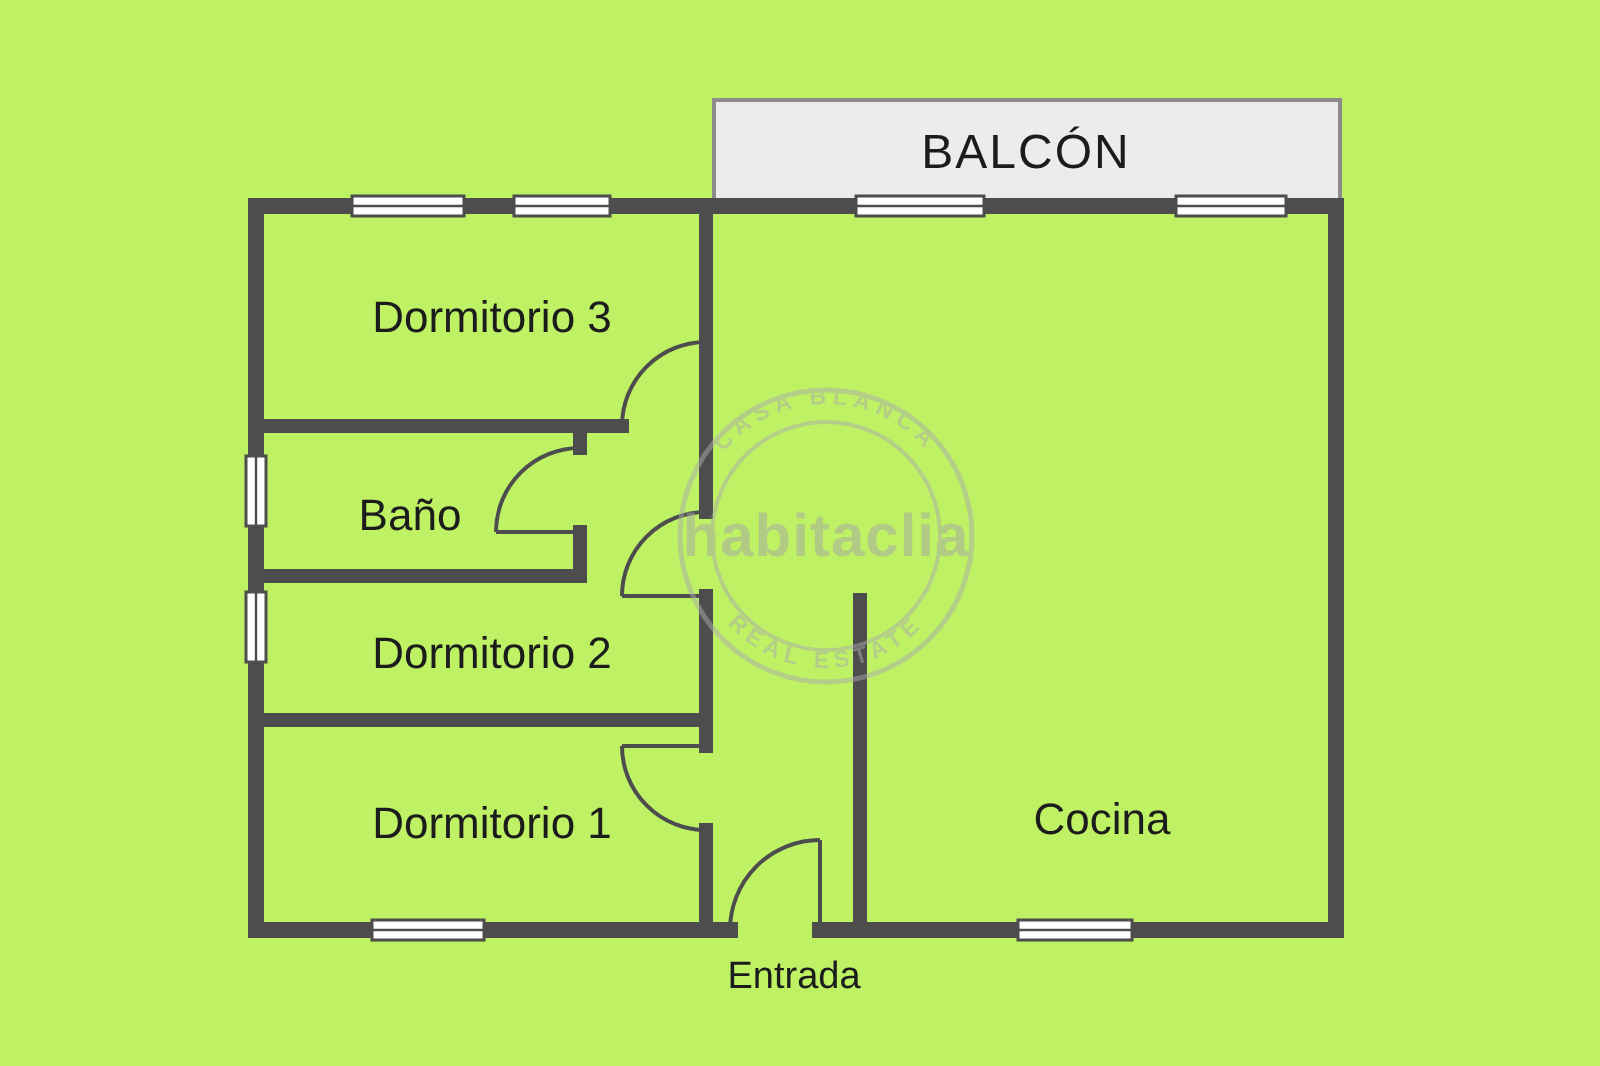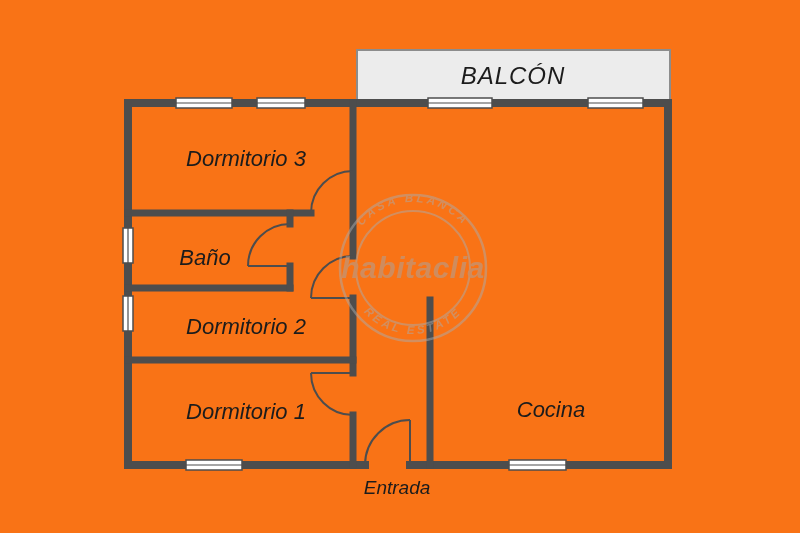--- a/index.html
+++ b/index.html
@@ -5,23 +5,22 @@
   html, body {
     margin: 0;
     padding: 0;
     background: #ffffff;
     font-family: "Liberation Sans", sans-serif;
   }
   .stage {
     position: relative;
     width: 800px;
     height: 533px;
-    background: #f97316;
+    background: #bef264;
     overflow: hidden;
-    font-style: italic;
   }
   .stage svg {
     position: absolute;
     inset: 0;
     width: 100%;
     height: 100%;
     display: block;
   }
   .wall {
     stroke: #4d4d4d;

